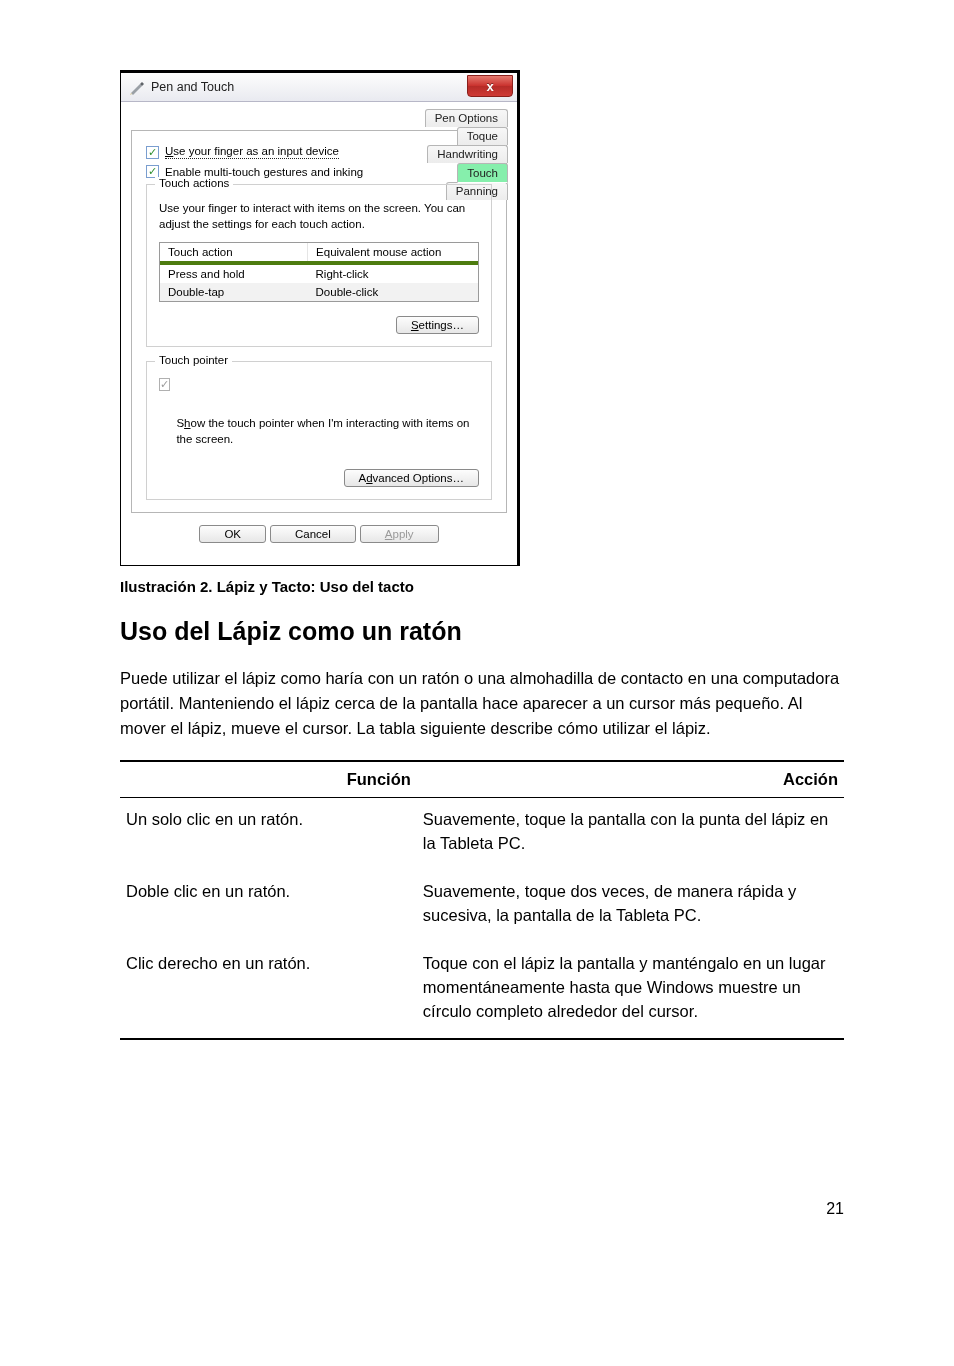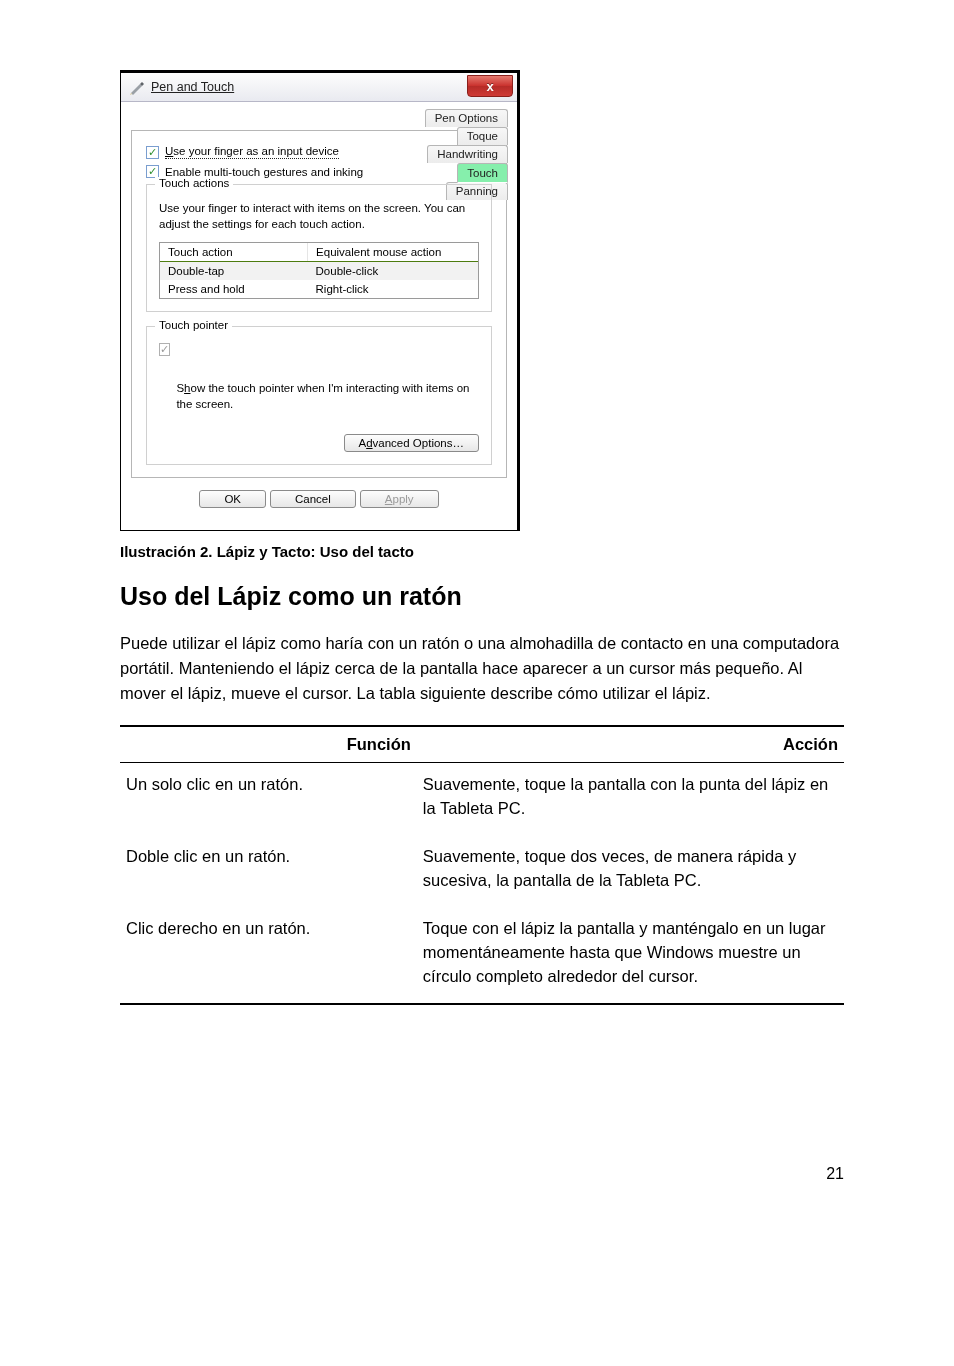--- a/index.html
+++ b/index.html
@@ -39,21 +39,20 @@
   .titlebar .pen-icon {
     width: 16px;
     height: 16px;
     margin-right: 6px;
     display: inline-block;
   }
   .titlebar .pen-icon svg { display:block; }
   .titlebar .title-text {
     font-size: 12.5px;
     color: #222;
-    text-decoration: underline;
   }
   .close-btn {
     margin-left: auto;
     width: 44px;
     height: 20px;
     margin-right: 4px;
     margin-top: -2px;
     background: linear-gradient(to bottom, #e67a6f, #c9302c 50%, #b52b27 50%, #ce3a36);
     border: 1px solid #8a1f1b;
     border-radius: 0 0 4px 4px;
@@ -158,21 +157,21 @@
     line-height: 1.35;
   }
 
   
   .inner-table {
     border: 1px solid #9a9a9a;
     font-size: 11.5px;
   }
   .inner-table .hdr {
     display: flex;
-    border-bottom: 1px solid #4d7c0f;
+    border-bottom: 4px solid #4d7c0f;
     background: #fff;
   }
   .inner-table .hdr > div,
   .inner-table .row > div {
     padding: 3px 8px;
   }
   .inner-table .hdr .col1,
   .inner-table .row .col1 { width: 46%; border-right: 1px solid #e5e5e5; }
   .inner-table .row .col1 { border-right: none; }
   .inner-table .hdr .col2,
@@ -301,30 +300,33 @@
 
           <div class="fieldset">
             <span class="legend">Touch actions</span>
             <p>Use your finger to interact with items on the screen. You can adjust the settings for each touch action.</p>
 
             <div class="inner-table">
               <div class="hdr">
                 <div class="col1">Touch action</div>
                 <div class="col2">Equivalent mouse action</div>
               </div>
+              <div class="row">
+                <div class="col1">Press and hold</div>
+                <div class="col2">Right-click</div>
+              </div>
               <div class="row sel">
                 <div class="col1">Double-tap</div>
                 <div class="col2">Double-click</div>
               </div>
-              <div class="row">
-                <div class="col1">Press and hold</div>
-                <div class="col2">Right-click</div>
-              </div>
             </div>
 
+            <div class="row-right">
+              <span class="btn"><span class="underline-letter">S</span><span>ettings…</span></span>
+            </div>
           </div>
 
           <div class="fieldset" style="margin-top:14px;">
             <span class="legend">Touch pointer</span>
             <div class="chk-row" style="align-items:flex-start; margin-top:4px;">
               <span class="chk disabled" style="margin-top:2px;">
                   <span class="mark">✓</span>
                 </span>
               <span style="line-height:1.35;margin-top:40px;"><span>S</span><span class="underline-letter">h</span><span>ow the touch pointer when I'm interacting with items on the screen.</span></span>
             </div>

